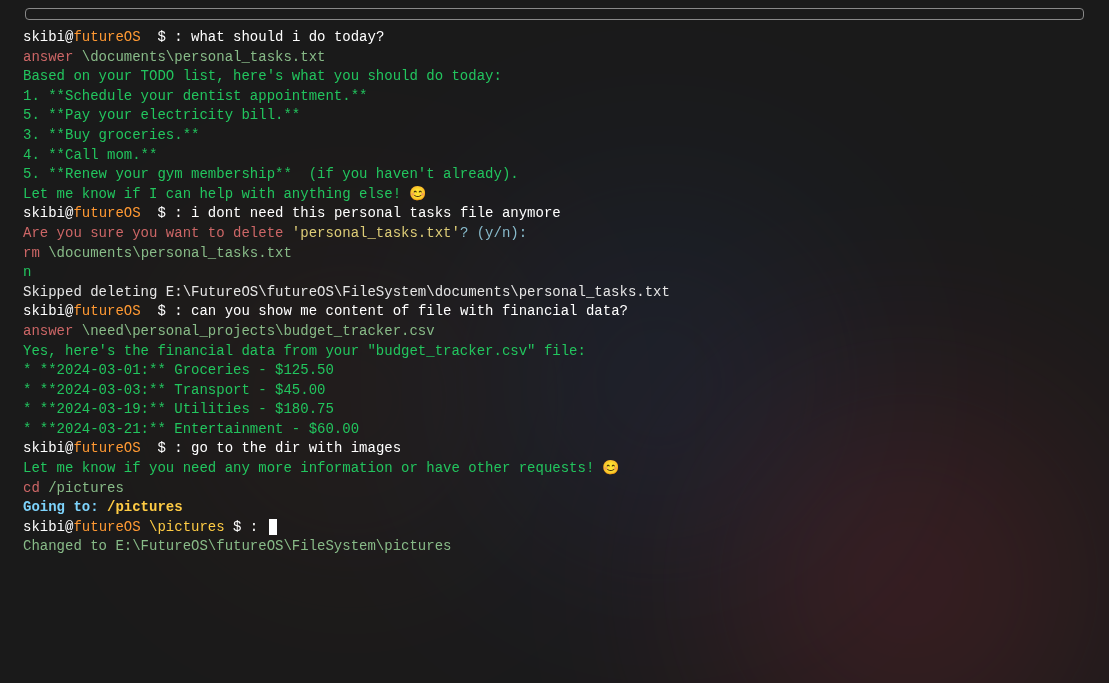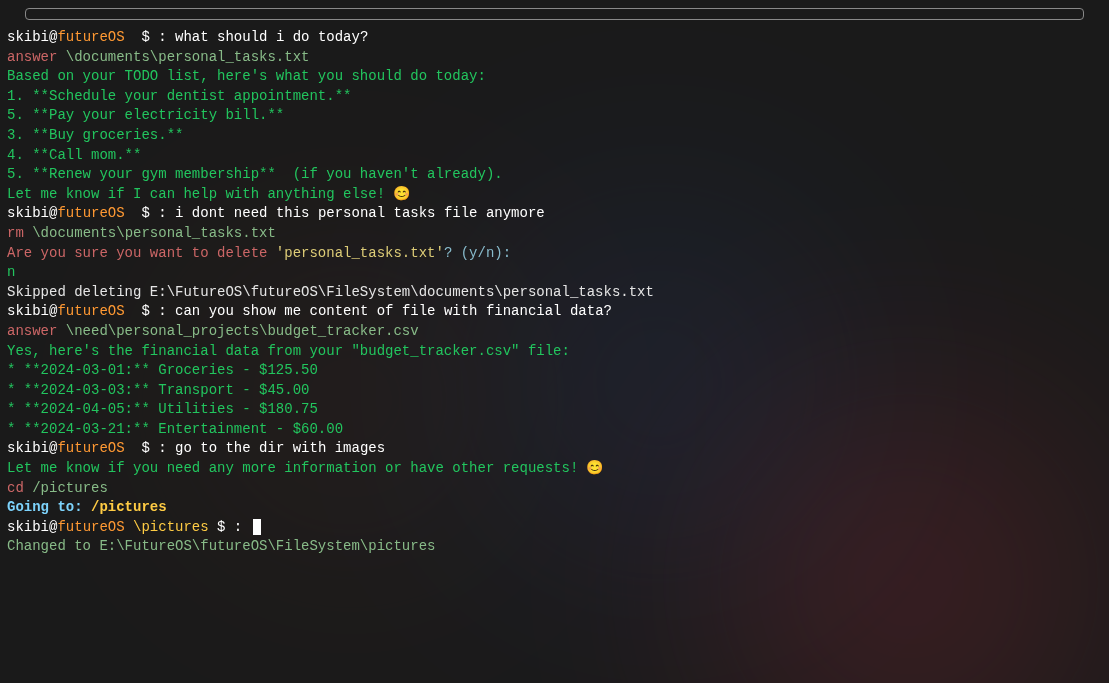--- a/index.html
+++ b/index.html
@@ -52,20 +52,21 @@
       height: 12px;
       margin: 3px 20px 8px 20px;
       background: #1a1a1a;
       position: relative;
       z-index: 1;
     }
     .terminal {
       position: relative;
       z-index: 1;
       padding-left: 2px;
+      margin-left: 16px;
     }
     .line {
       white-space: pre-wrap;
     }
     .user { color: #ffffff; }
     .host { color: #ff9933; }
     .prompt-dollar { color: #ffffff; }
     .cmd-input { color: #ffffff; }
     .cmd-answer { color: #cc6666; }
     .cmd-path { color: #88bb88; }
@@ -108,32 +109,32 @@
 <div class="line response">1. **Schedule your dentist appointment.**</div>
 <div class="line response">5. **Pay your electricity bill.**</div>
 <div class="line response">3. **Buy groceries.**</div>
 <div class="line response">4. **Call mom.**</div>
 <div class="line response">5. **Renew your gym membership**  (if you haven't already).</div>
 <div class="line response"></div>
 <div class="line response"></div>
 <div class="line response">Let me know if I can help with anything else! 😊</div>
 
 <div class="line"><span class="user">skibi@</span><span class="host">futureOS</span><span class="prompt-dollar">  $ : </span><span class="cmd-input">i dont need this personal tasks file anymore</span></div>
+<div class="line"><span class="confirm-prompt">Are you sure you want to delete </span><span class="confirm-file">'personal_tasks.txt'</span><span class="confirm-suffix">? (y/n):</span></div>
 <div class="line"><span class="cmd-rm">rm </span><span class="cmd-path">\documents\personal_tasks.txt</span></div>
-<div class="line"><span class="confirm-prompt">Are you sure you want to delete </span><span class="confirm-file">'personal_tasks.txt'</span><span class="confirm-suffix">? (y/n):</span></div>
 <div class="line response">n</div>
 <div class="line skipped">Skipped deleting E:\FutureOS\futureOS\FileSystem\documents\personal_tasks.txt</div>
 
 <div class="line"><span class="user">skibi@</span><span class="host">futureOS</span><span class="prompt-dollar">  $ : </span><span class="cmd-input">can you show me content of file with financial data?</span></div>
 <div class="line"><span class="cmd-answer">answer </span><span class="cmd-path">\need\personal_projects\budget_tracker.csv</span></div>
 <div class="line response">Yes, here's the financial data from your "budget_tracker.csv" file:</div>
 <div class="line response"></div>
 <div class="line response">* **2024-03-01:** Groceries - $125.50</div>
 <div class="line response">* **2024-03-03:** Transport - $45.00</div>
-<div class="line response">* **2024-04-05:** Utilities - $180.75</div>
+<div class="line response">* **2024-03-19:** Utilities - $180.75</div>
 <div class="line response">* **2024-03-21:** Entertainment - $60.00</div>
 <div class="line response"></div>
 <div class="line response"></div>
 <div class="line"><span class="user">skibi@</span><span class="host">futureOS</span><span class="prompt-dollar">  $ : </span><span class="cmd-input">go to the dir with images</span></div>
 
 <div class="line response">Let me know if you need any more information or have other requests! 😊</div>
 <div class="line"><span class="cmd-cd">cd </span><span class="cd-path">/pictures</span></div>
 <div class="line response"></div>
 <div class="line"><span class="going-to">Going to: </span><span class="going-path">/pictures</span></div>
 <div class="line"><span class="user">skibi@</span><span class="host">futureOS</span><span class="cwd"> \pictures</span><span class="prompt-dollar"> $ : </span><span class="cursor"></span></div>

